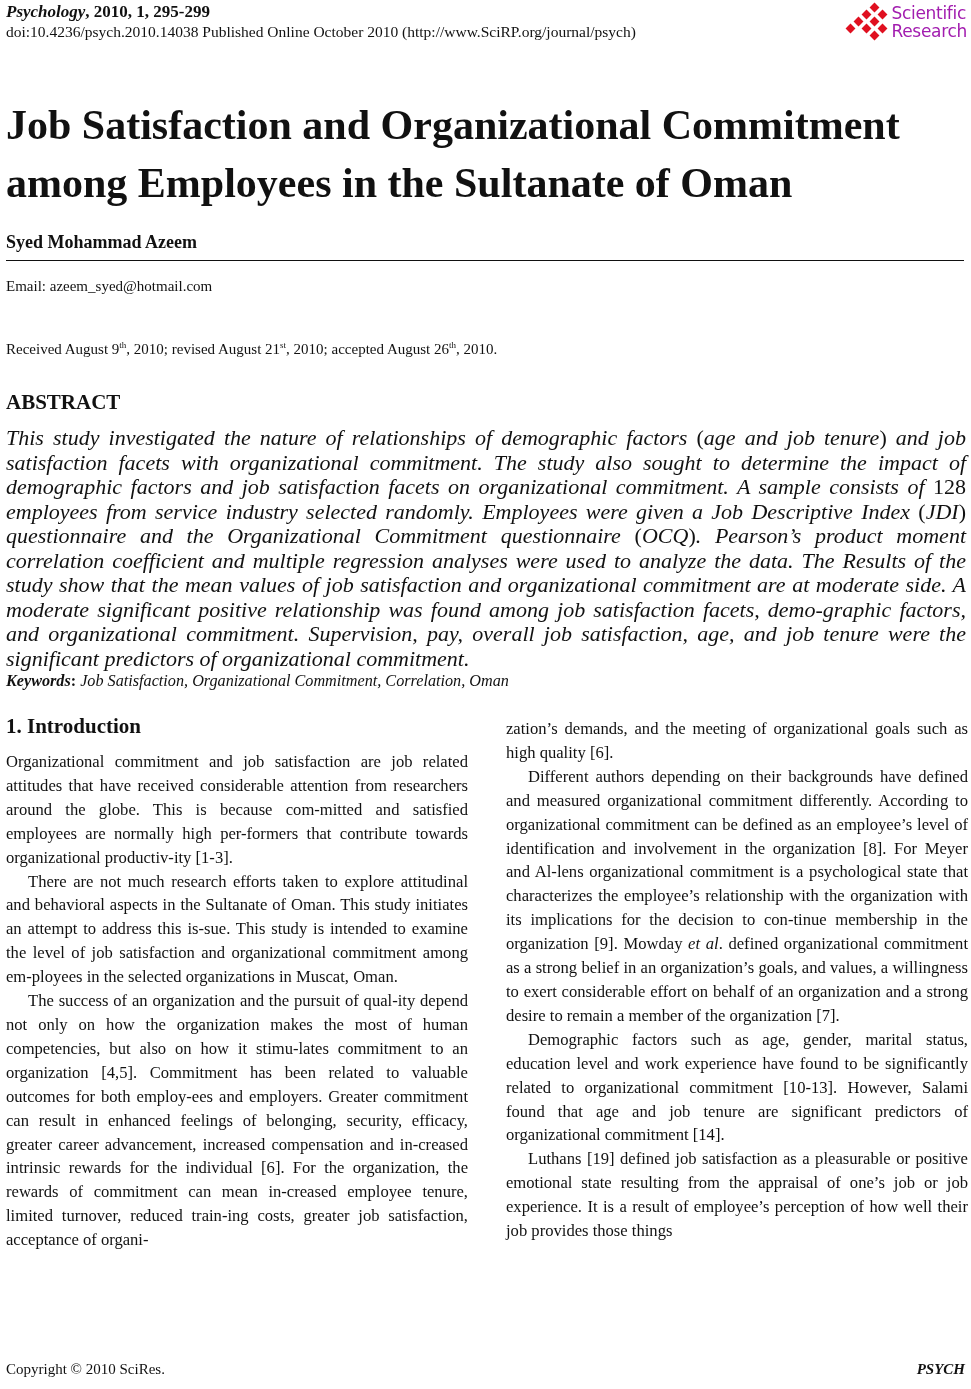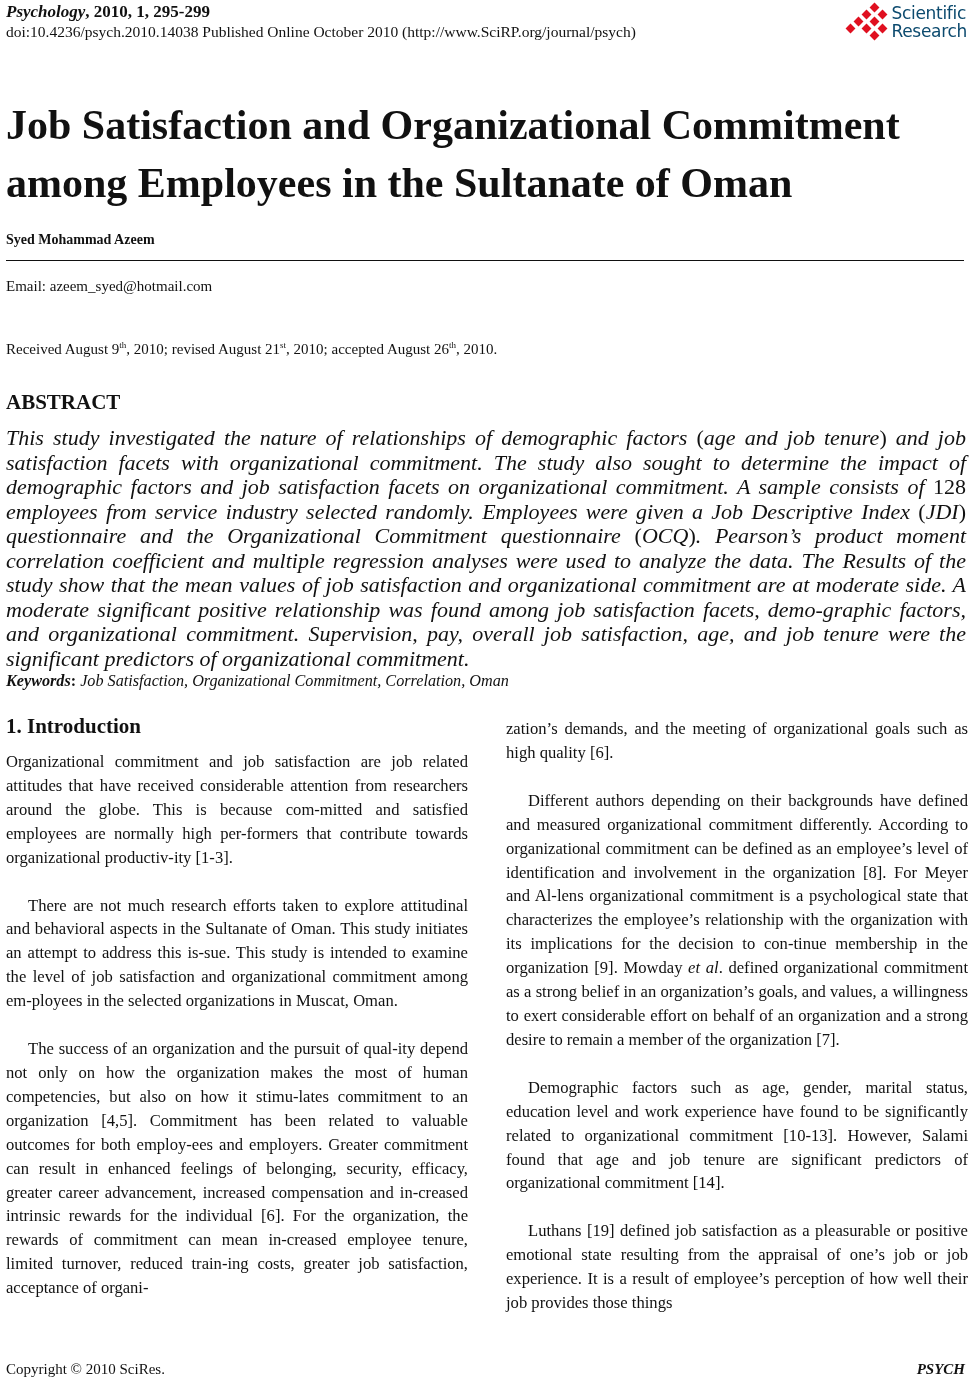--- a/index.html
+++ b/index.html
@@ -7,36 +7,36 @@
     width: 971px; height: 1389px; position: relative; overflow: hidden;
     font-family: "Liberation Serif", serif; color: #111;
   }
   .header { position: absolute; left: 6px; top: 2px; }
   .journal { font-size: 17px; font-weight: bold; line-height: 20px; }
   .journal i { font-style: italic; }
   .doi { font-size: 15.5px; line-height: 20px; }
   .logo { position: absolute; right: 4px; top: 2px; display: flex; align-items: center; }
   .logo-mark { width: 44px; height: 40px; position: relative; }
   .logo-mark span { position: absolute; width: 7px; height: 7px; background: #e01020; transform: rotate(45deg); }
-  .logo-text { font-family: "DejaVu Sans", sans-serif; font-size: 17px; line-height: 18px; color: #0c4a6e; letter-spacing: -0.3px; margin-left: 2px; }
+  .logo-text { font-family: "DejaVu Sans", sans-serif; font-size: 17px; line-height: 18px; color: #a21caf; letter-spacing: -0.3px; margin-left: 2px; }
   .title { position: absolute; left: 6px; top: 96px; font-size: 42px; font-weight: bold; line-height: 58px; width: 960px; }
-  .author { position: absolute; left: 6px; top: 232px; font-size: 14px; font-weight: bold; }
+  .author { position: absolute; left: 6px; top: 232px; font-size: 18px; font-weight: bold; }
   .rule { position: absolute; left: 6px; top: 260px; width: 958px; height: 1px; background: #111; }
   .affil { position: absolute; left: 6px; top: 276px; font-size: 15px; line-height: 20px; }
   .received { position: absolute; left: 6px; top: 340px; font-size: 15px; }
   .received sup { font-size: 9px; }
   .abs-head { position: absolute; left: 6px; top: 390px; font-size: 21px; font-weight: bold; }
   .abstract { position: absolute; left: 6px; top: 426px; width: 960px; font-size: 22px; line-height: 24.5px; font-style: italic; text-align: justify; }
   .abstract .up { font-style: normal; }
   .keywords { position: absolute; left: 6px; top: 660px; font-size: 16.2px; margin-top: 12px; }
   .keywords b { font-style: italic; }
   .keywords i { font-style: italic; }
   .col { position: absolute; width: 462px; font-size: 16.6px; line-height: 23.9px; text-align: justify; }
   .col p { margin: 0; }
-  .col p.ind { text-indent: 22px; margin-top: 24px; }
+  .col p.ind { text-indent: 22px; }
   .col-left { left: 6px; top: 750px; }
   .col-right { left: 506px; top: 717px; }
   .sec-head { position: absolute; left: 6px; top: 714px; font-size: 21px; font-weight: bold; }
   .footer-left { position: absolute; left: 6px; top: 1361px; font-size: 15px; }
   .footer-right { position: absolute; right: 6px; top: 1361px; font-size: 15px; font-weight: bold; font-style: italic; }
 </style>
 </head>
 <body>
 
 <div class="header">

